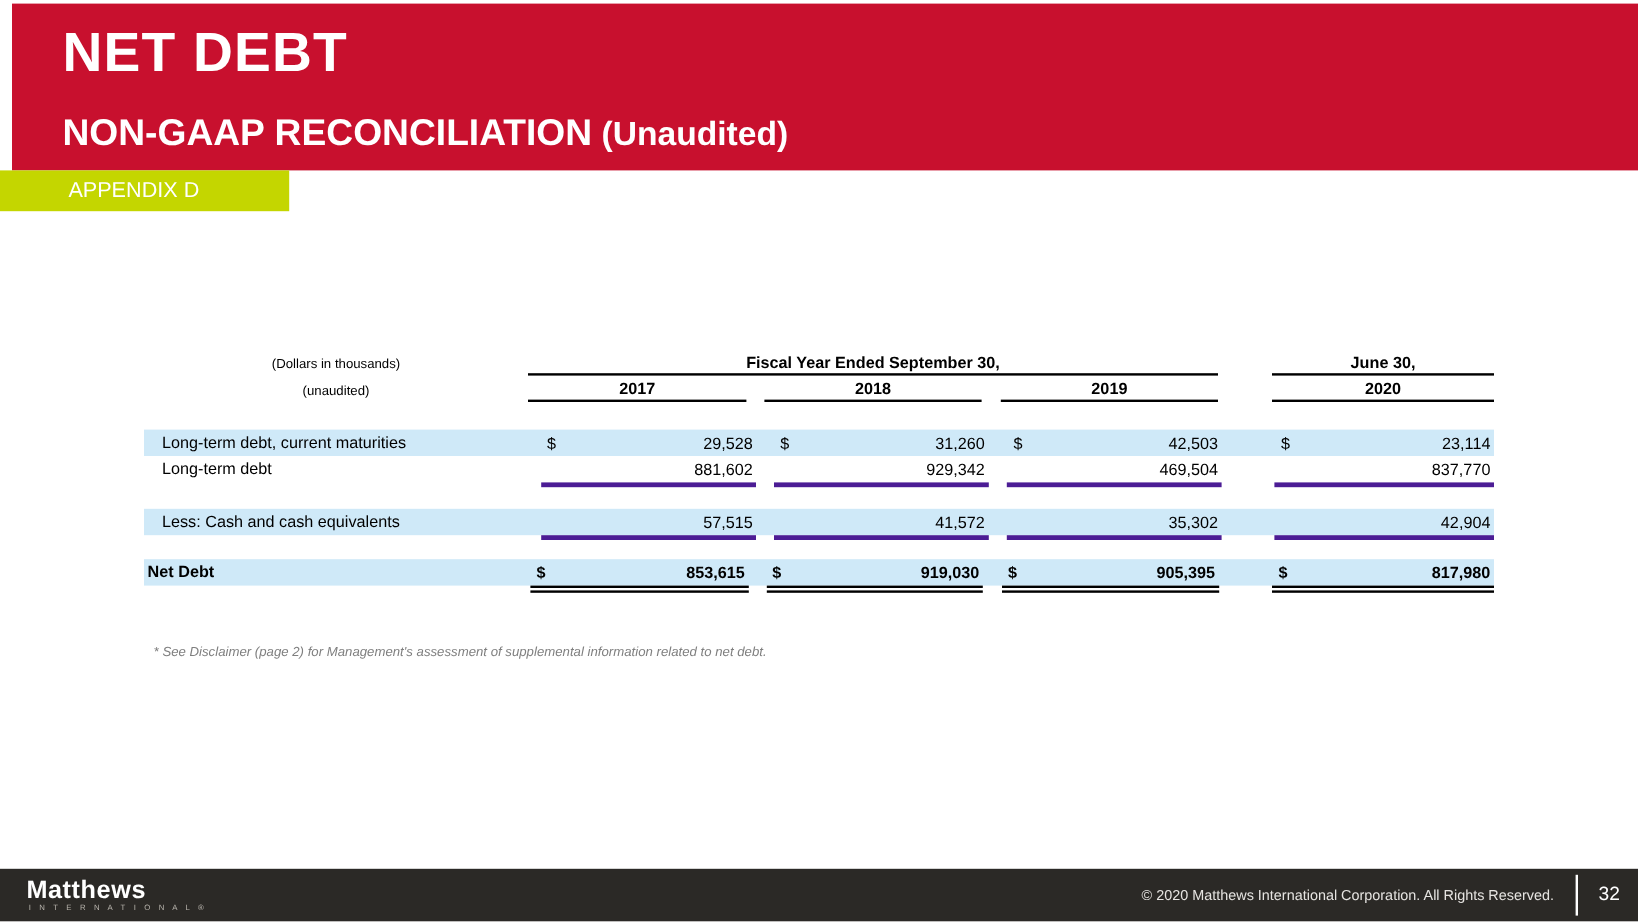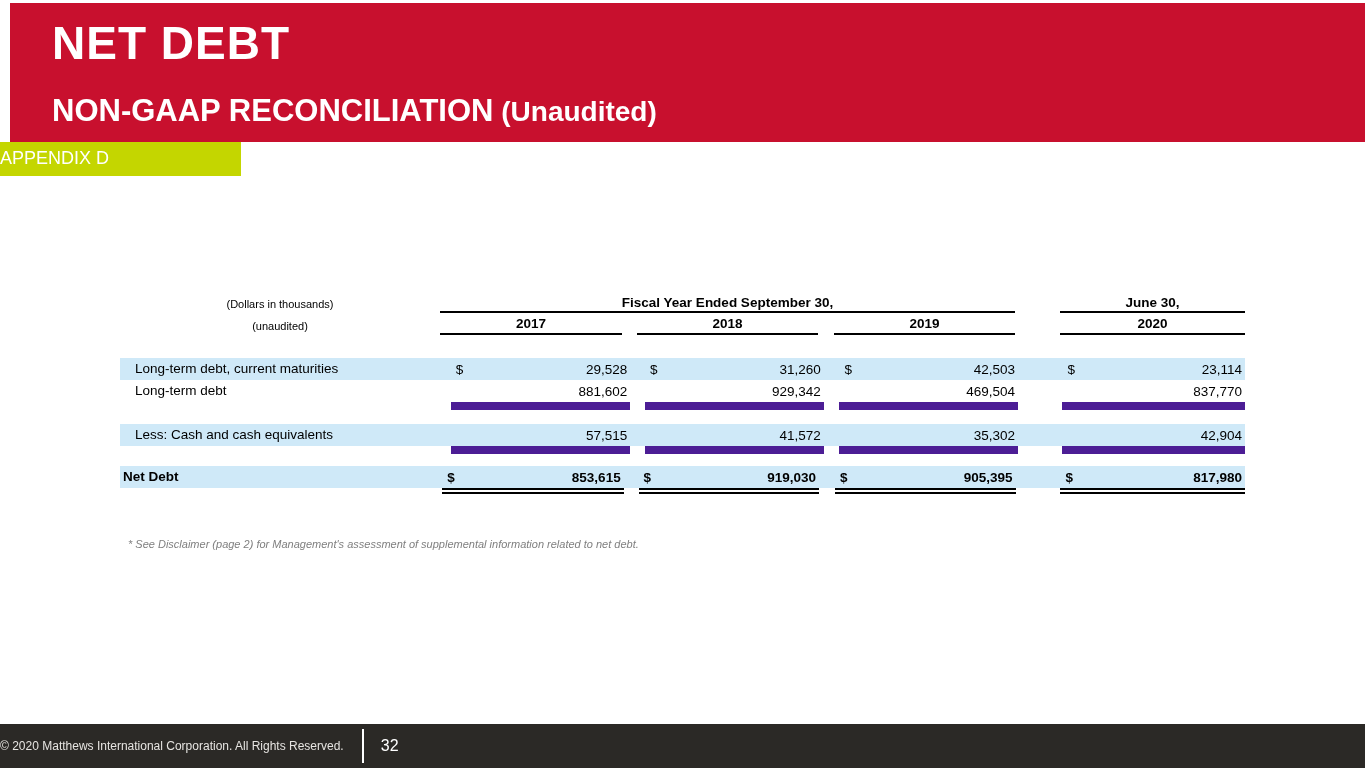--- a/index.html
+++ b/index.html
@@ -7,21 +7,21 @@
   .slide { position:relative; width:1365px; height:768px; background:#ffffff; overflow:hidden; }
 
   
   .banner { position:absolute; left:10px; top:3px; right:0; height:139px; background:#C8102E; }
   .banner .title { position:absolute; left:42px; top:13px; font-size:46px; font-weight:bold; color:#ffffff; letter-spacing:1px; }
   .banner .subtitle { position:absolute; left:42px; top:90px; color:#ffffff; font-weight:bold; white-space:nowrap; }
   .banner .subtitle .caps { font-size:31px; }
   .banner .subtitle .paren { font-size:28px; }
 
   .appendix-tab { position:absolute; left:0; top:142px; width:241px; height:34px; background:#C4D600; }
-  .appendix-tab span { display:block; line-height:33px; font-size:18px; color:#ffffff; }
+  .appendix-tab span { display:block; padding-left:57px; line-height:33px; font-size:18px; color:#ffffff; }
 
   
   .table-wrap { position:absolute; left:120px; top:292px; width:1125px; font-size:13.5px; color:#000; }
   .t-row { display:flex; width:1125px; }
   .h-row1 { height:21px; align-items:flex-end; }
   .h-row2 { height:22px; align-items:flex-end; }
   .d-row { height:22px; }
   .shaded { background:#CFE9F8; }
   .boldrow { font-weight:bold; }
 
@@ -35,21 +35,21 @@
   .group-hdr { width:575px; text-align:center; font-weight:bold; border-bottom:2px solid #000; padding-bottom:1px; }
   .june-hdr { width:185px; text-align:center; font-weight:bold; border-bottom:2px solid #000; padding-bottom:1px; }
   .year-cell { text-align:center; font-weight:bold; border-bottom:2px solid #000; padding-bottom:2px; }
 
   .hdr-gap { height:23px; }
   .spacer22 { height:22px; }
   .spacer20 { height:20px; }
 
   .val-cell { display:flex; justify-content:flex-end; align-items:center; height:100%; padding:0 3px 0 5px; }
   .val-cell .cur { margin-right:auto; }
-  .u-s { border-bottom:8px solid #4c1d95; }
+  .u-s { border-bottom:4px solid #4c1d95; }
   .u-d { border-bottom:6px double #000; }
   .indent { padding-left:15px; }
   .noindent { padding-left:3px; }
 
   
   .footnote { position:absolute; left:128px; top:538px; font-size:11px; font-style:italic; color:#7F7F7F; }
 
   
   .footer { position:absolute; left:0; top:724px; width:1365px; height:44px; background:#2B2926;
             display:flex; align-items:center; justify-content:space-between; }
@@ -218,20 +218,24 @@
             <span>817,980</span>
           </div>
         </div>
     </div>
 
   </div>
 
   <div class="footnote">* See Disclaimer (page 2) for Management's assessment of supplemental information related to net debt.</div>
 
   <div class="footer">
+    <div class="brand-block">
+      <div class="brand">Matthews</div>
+      <div class="brand-sub">I N T E R N A T I O N A L ®</div>
+    </div>
     <div class="footer-right">
       <span class="copyright">© 2020 Matthews International Corporation. All Rights Reserved.</span>
       <div class="footer-divider"></div>
       <span class="page-num">32</span>
     </div>
   </div>
 
 </div>
 
 </body></html>

